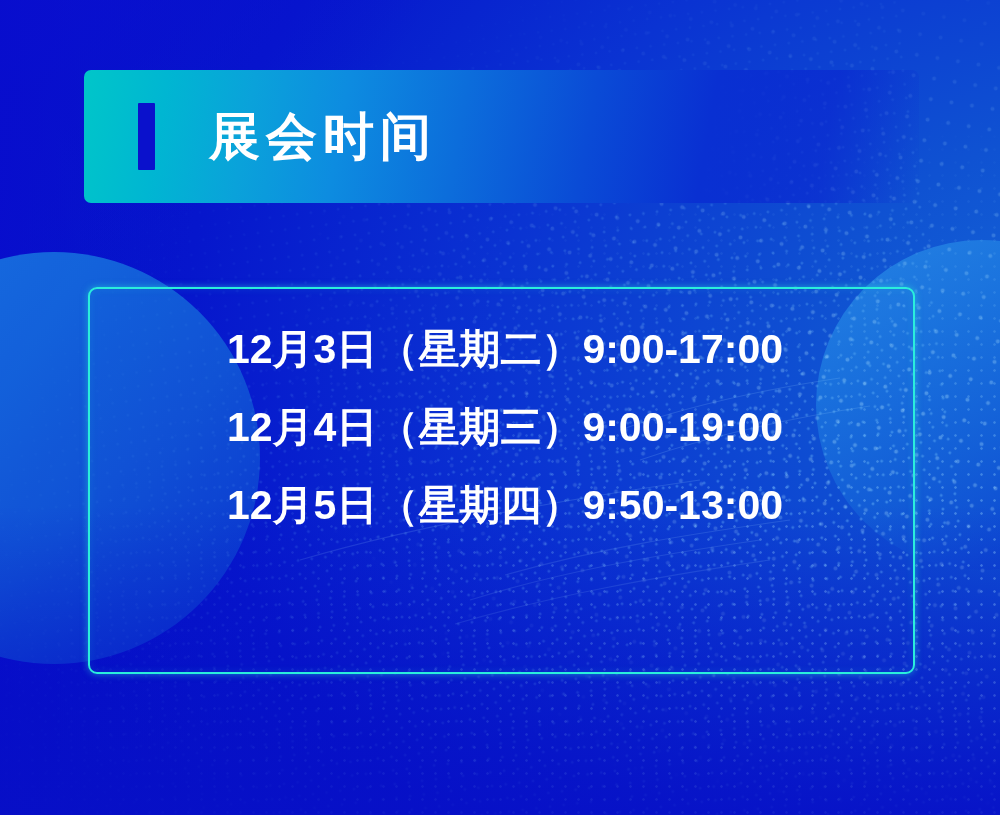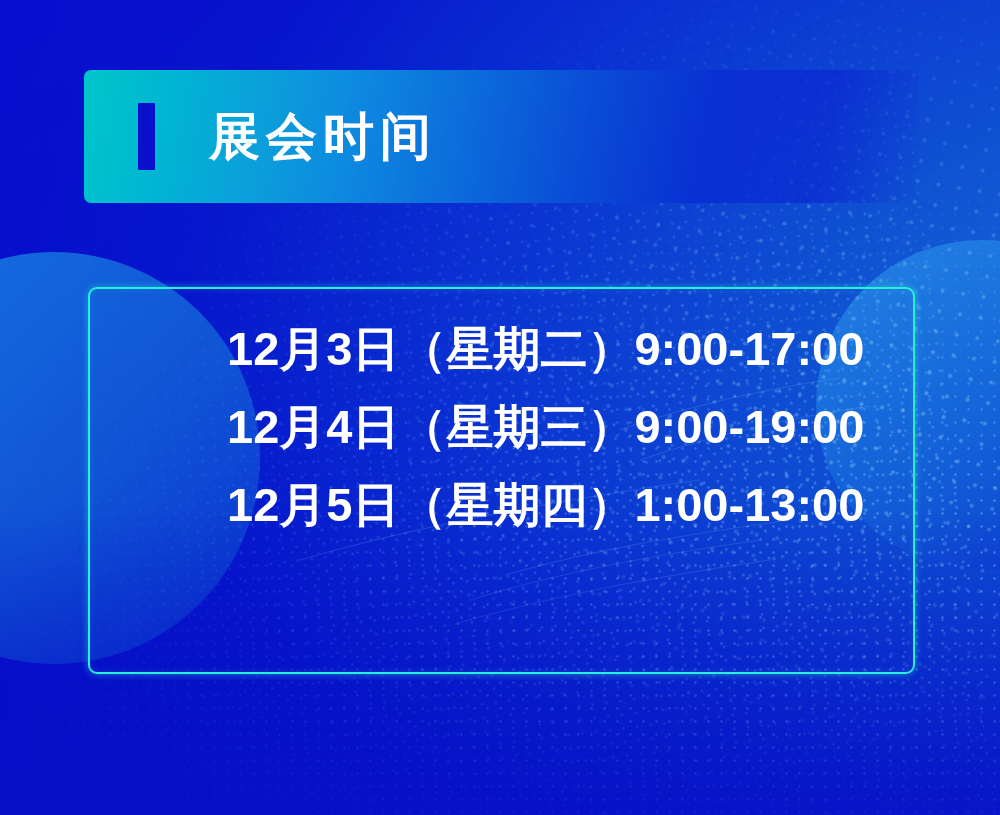--- a/index.html
+++ b/index.html
@@ -159,21 +159,21 @@
       inset 0 0 10px rgba(42,238,220,0.10);
     box-sizing: border-box;
   }
   .schedule-list {
     position: absolute;
     left: 227px;
     top: 310px;
     width: 620px;
   }
   .schedule-line {
-    font-size: 47px;
+    font-size: 41px;
     font-weight: 600;
     color: #ffffff;
     line-height: 78px;
     white-space: nowrap;
     letter-spacing: 0px;
   }
 </style>
 </head>
 <body>
 
@@ -205,16 +205,16 @@
 
   <div class="title-bar"></div>
   <div class="title-accent"></div>
   <div class="title-text">展会时间</div>
 
   <div class="schedule-frame"></div>
 
   <div class="schedule-list">
     <div class="schedule-line">12月3日（星期二）9:00-17:00</div>
     <div class="schedule-line">12月4日（星期三）9:00-19:00</div>
-    <div class="schedule-line">12月5日（星期四）1:00-13:00</div>
+    <div class="schedule-line">12月5日（星期四）9:50-13:00</div>
   </div>
 
 </div>
 
 </body></html>

